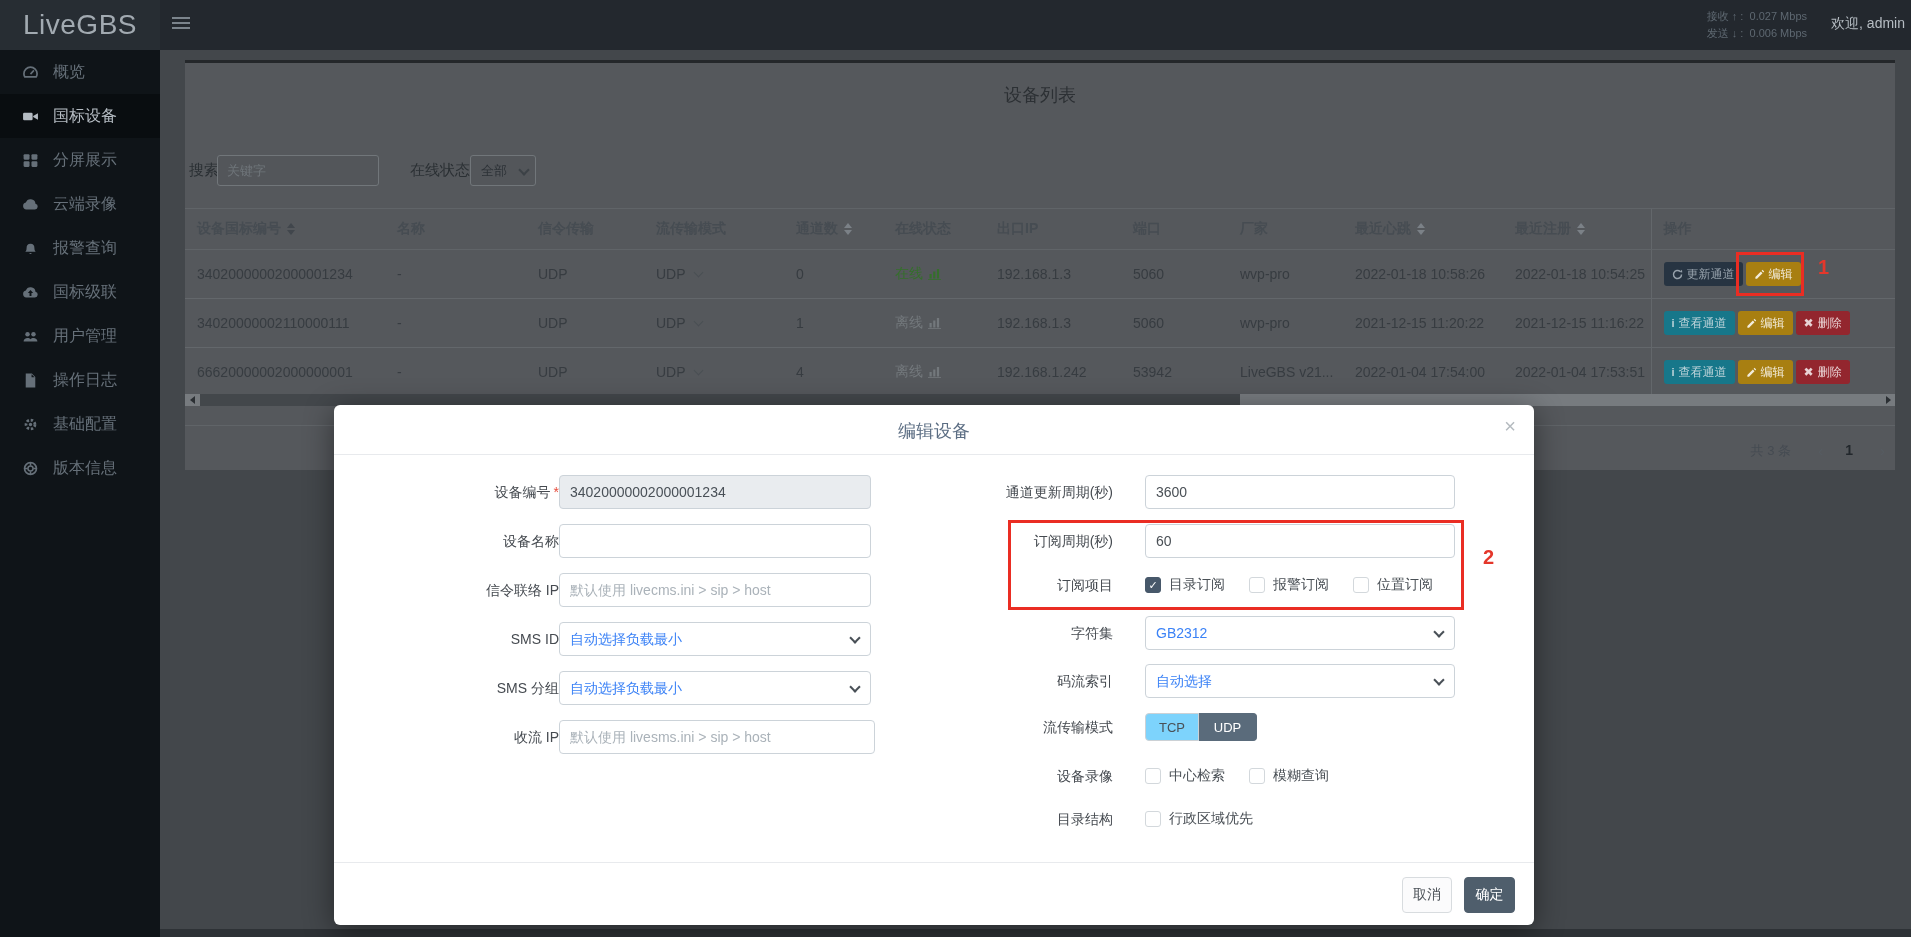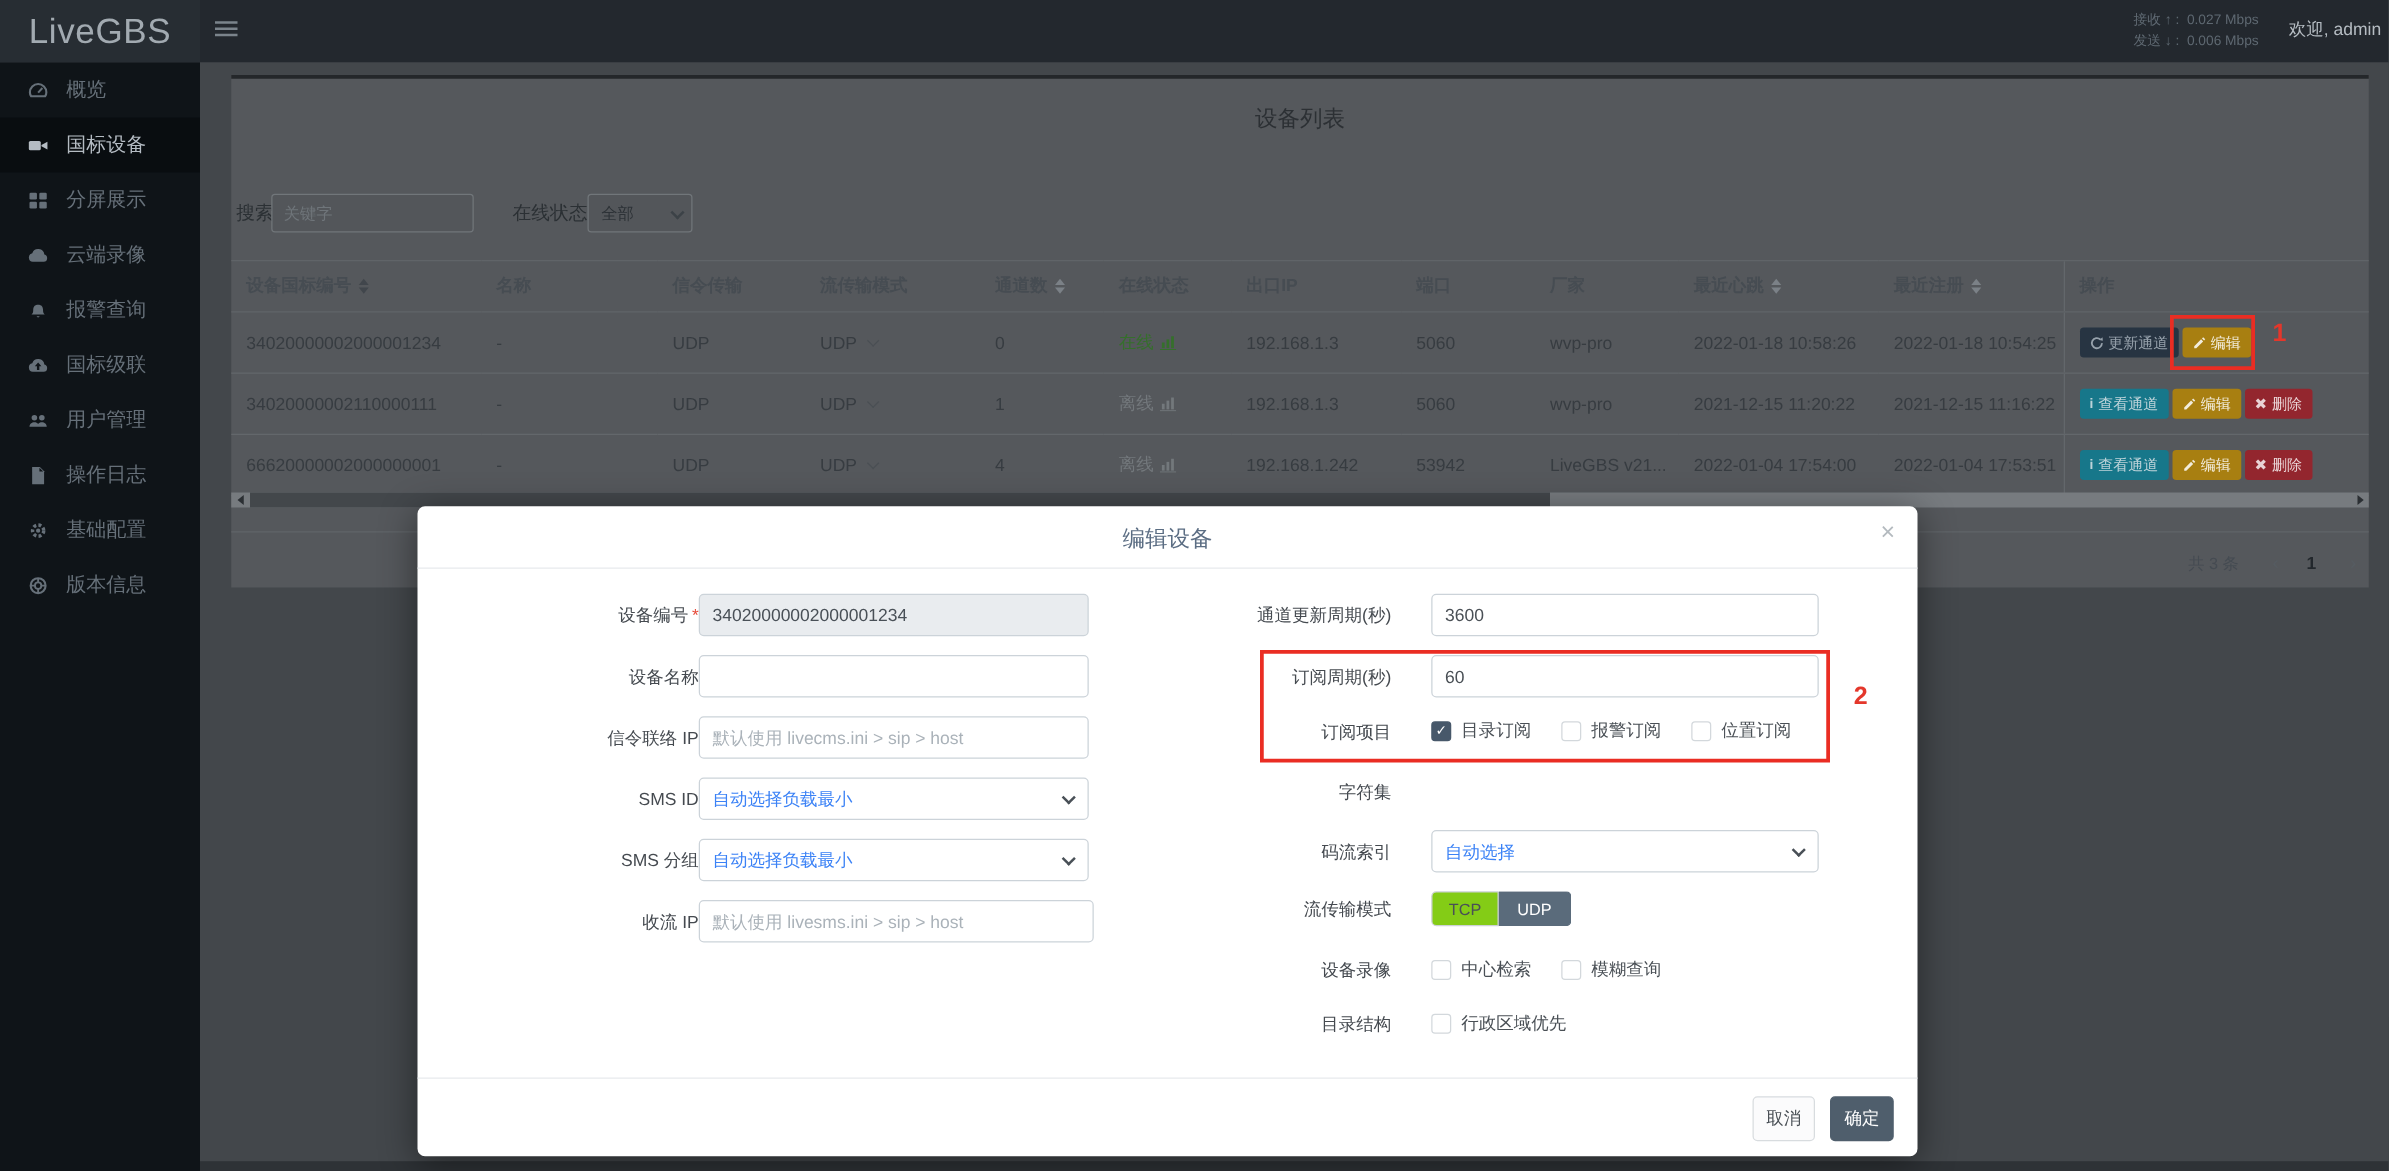--- a/index.html
+++ b/index.html
@@ -22,21 +22,21 @@
   .main{position:absolute;left:160px;top:50px;width:1751px;height:887px;background:#43474b;}
   .card{position:absolute;left:25px;top:10px;width:1710px;height:410px;background:#55585c;
         border-top:3px solid #24272a;box-sizing:border-box;}
   .card-title{position:absolute;left:0;top:20px;width:100%;text-align:center;font-size:18px;color:#2c3034;}
   .search-row{position:absolute;left:0;top:92px;height:31px;width:100%;}
   .search-label{position:absolute;left:4px;top:6px;font-size:15px;color:#2b3034;}
   .search-input{position:absolute;left:32px;top:0;width:162px;height:31px;box-sizing:border-box;
         background:#53565a;border:1px solid #71767a;border-radius:3px;padding:0 9px;font-size:13px;color:#2d3237;outline:none;}
   .search-input::placeholder{color:#6f757a;}
   .status-label{position:absolute;left:225px;top:6px;font-size:15px;color:#2b3034;}
-  .status-select-wrap{position:absolute;left:285px;top:0;width:84px;height:31px;}
+  .status-select-wrap{position:absolute;left:285px;top:0;width:66px;height:31px;}
   .status-select{width:100%;height:100%;background:#53565a;border:1px solid #71767a;border-radius:3px;
         font-size:13px;color:#2d3237;padding:0 18px 0 10px;appearance:none;-webkit-appearance:none;outline:none;}
   .chev{position:absolute;width:6px;height:6px;border-right:2px solid #3c4247;border-bottom:2px solid #3c4247;
         transform:rotate(45deg);pointer-events:none;}
   
   table.devices{position:absolute;left:0;top:145px;width:1710px;border-collapse:collapse;table-layout:fixed;}
   table.devices th{height:40px;font-size:14px;color:#464c52;text-align:left;padding:0 0 0 12px;
         border-top:1px solid #606468;border-bottom:1px solid #606468;font-weight:bold;white-space:nowrap;}
   table.devices td{height:48px;font-size:14px;color:#373c41;padding:0 0 0 12px;border-bottom:1px solid #63676b;white-space:nowrap;overflow:hidden;text-overflow:ellipsis;}
   th.col-action,td.col-action{border-left:1px solid #63676b;}
@@ -94,21 +94,21 @@
   .cb-row{position:absolute;display:flex;align-items:center;column-gap:24px;height:20px;}
   .cb-group{display:flex;align-items:center;gap:8px;}
   .cb{width:16px;height:16px;border:1px solid #d3d8dc;border-radius:3px;background:#fff;box-sizing:border-box;
       display:flex;align-items:center;justify-content:center;cursor:pointer;}
   .cb .tick{display:none;color:#fff;font-size:11px;line-height:1;}
   .cb.checked{background:#47586a;border-color:#47586a;}
   .cb.checked .tick{display:block;}
   .cb-label{font-size:14px;color:#4a5056;}
   .seg-group{position:absolute;display:flex;height:28px;}
   .seg{display:flex;align-items:center;justify-content:center;width:54px;height:28px;font-size:13px;color:#4a5056;
-       background:#84cc16;border:1px solid #ccd1d5;box-sizing:border-box;cursor:pointer;}
+       background:#7dd3fc;border:1px solid #ccd1d5;box-sizing:border-box;cursor:pointer;}
   .seg:first-child{border-radius:4px 0 0 4px;}
   .seg:last-child{border-radius:0 4px 4px 0;border-left:none;width:58px;}
   .seg.seg-active{background:#5a6b7b;border-color:#5a6b7b;color:#fff;}
   .modal-footer{position:absolute;left:0;top:457px;width:100%;height:47px;border-top:1px solid #e8eaed;box-sizing:border-box;}
   .btn-cancel{position:absolute;right:82px;top:14px;width:48px;height:34px;background:#fbfbfc;border:1px solid #d8dcdf;
       border-radius:4px;font-size:14px;color:#4a5056;display:flex;align-items:center;justify-content:center;cursor:pointer;}
   .btn-ok{position:absolute;right:19px;top:14px;width:49px;height:34px;background:#4f5e6c;border:1px solid #4f5e6c;
       border-radius:4px;font-size:14px;color:#fff;display:flex;align-items:center;justify-content:center;cursor:pointer;}
   
   .anno-box{position:absolute;border:3px solid #ea2d23;z-index:100;pointer-events:none;}
@@ -454,20 +454,24 @@
         <span class="cb"></span>
         <span class="cb-label">报警订阅</span>
       </span>
       <span class="cb-group">
         <span class="cb"></span>
         <span class="cb-label">位置订阅</span>
       </span>
     </div>
 
     <div class="frow-label" style="left:589px;top:211px;">字符集</div>
+    <span class="f-select-wrap" style="left:811px;top:211px;width:310px;position:absolute;">
+      <select class="f-select"><option>GB2312</option></select>
+      <span class="chev f-chev" style="right:12px;top:12px;"></span>
+    </span>
 
     <div class="frow-label" style="left:589px;top:259px;">码流索引</div>
     <span class="f-select-wrap" style="left:811px;top:259px;width:310px;position:absolute;">
       <select class="f-select"><option>自动选择</option></select>
       <span class="chev f-chev" style="right:12px;top:12px;"></span>
     </span>
 
     <div class="frow-label" style="left:589px;top:305px;">流传输模式</div>
     <div class="seg-group" style="left:811px;top:308px;">
       <span class="seg">TCP</span>

